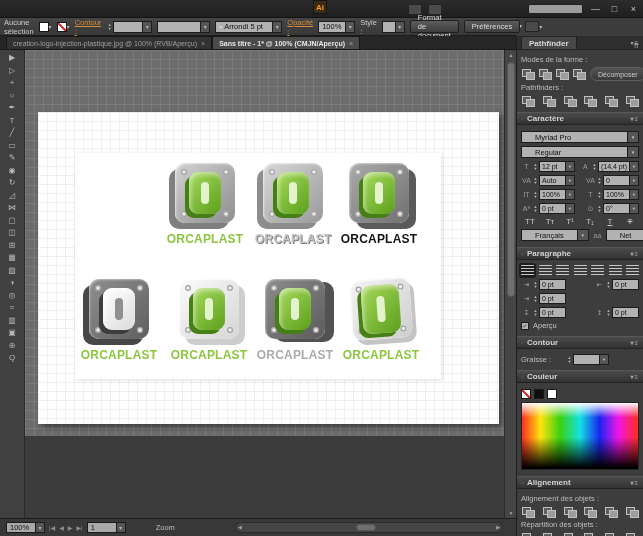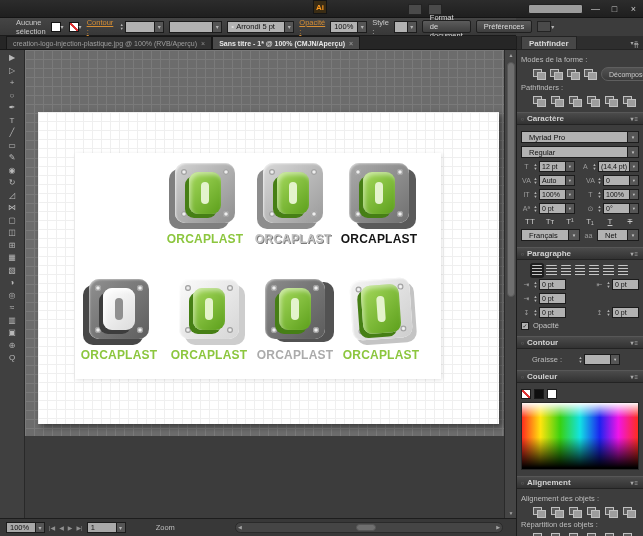--- a/index.html
+++ b/index.html
@@ -20,21 +20,21 @@
   .tb-ico { width:14px; height:11px; background:#4a4a4a; border:1px solid #232323;
     color:#bbb; font-size:6px; display:flex; align-items:center; justify-content:center; }
   .wsp { display:flex; align-items:center; gap:3px; font-size:8px; color:#cfcfcf;margin-top:32px; }
   .i-caret::before { content:"▾"; font-size:6px; color:#b5b5b5; }
   #searchbox { width:55px; height:10px; background:#9c9c9c; border:1px solid #202020; border-radius:2px; }
   .winbtn { font-size:9px; color:#c9c9c9; width:13px; text-align:center; line-height:12px; }
 
   
   #controlbar { position:absolute; left:0; top:18px; width:516px; height:18px;
     background:linear-gradient(#454545,#383838); border-bottom:1px solid #1b1b1b;
-    display:flex; align-items:center; gap:5px; padding:0 16px; font-size:7.5px; color:#c9c9c9; }
+    display:flex; align-items:center; gap:5px; padding:0 4px; font-size:7.5px; color:#c9c9c9; }
   .olink { color:#d78e33; text-decoration:underline; }
   .swatch { width:10px; height:10px; border:1px solid #141414; background:#fff; display:inline-block; }
   .swatch.none { background:linear-gradient(45deg,transparent 42%,#d33 42%,#d33 58%,transparent 58%),#fff; }
   .cbox { height:12px; background:#b2b2b2; border:1px solid #1c1c1c; display:inline-flex;
     align-items:center; padding:0 3px; color:#111; }
   .cdrop { width:9px; height:12px; background:#555; border:1px solid #1c1c1c; border-left:none;
     display:inline-flex; align-items:center; justify-content:center; }
   .cgroup { display:inline-flex; align-items:center; }
   .cbtn { height:13px; background:linear-gradient(#5c5c5c,#3e3e3e); border:1px solid #1f1f1f;
     border-radius:2px; color:#ddd; font-size:7.5px; display:inline-flex; align-items:center; padding:0 7px; }
@@ -131,31 +131,31 @@
     border-bottom:1px solid #232323; display:flex; align-items:center; padding:0 4px;
     font-size:8px; font-weight:bold; color:#d2d2d2; flex:none; }
   .ccirc::before { content:"○"; font-size:5px; color:#9a9a9a; margin-right:3px; }
   .pmenu { margin-left:auto; } .pmenu::before { content:"▾≡"; font-size:6px; color:#a8a8a8; letter-spacing:1px; }
   .ptabrow { height:14px; background:#2e2e2e; display:flex; align-items:flex-end; padding:0 4px;
     border-bottom:1px solid #232323; flex:none; }
   .ptab { height:13px; background:#474747; border:1px solid #232323; border-bottom:none;
     display:flex; align-items:center; padding:0 7px; font-size:8px; font-weight:bold; color:#d8d8d8; }
   .pbody { padding:3px 4px; flex:none; }
   .plabel { font-size:7.5px; color:#bdbdbd; margin:2px 0 3px; }
-  .irow { display:flex; align-items:center; gap:4px; margin:2px 11px; }
+  .irow { display:flex; align-items:center; gap:4px; margin:2px 0; }
   .gicon { width:14px; height:12px; position:relative; display:inline-block; flex:none; }
   .gicon::before,.gicon::after { content:""; position:absolute; width:7px; height:6px;
     border:1px solid #c0c0c0; background:rgba(170,170,170,.3); }
   .gicon::before { left:1px; top:1px; } .gicon::after { left:5px; top:4px; background:#9d9d9d; }
   .pfbtn { margin-left:auto; height:14px; background:linear-gradient(#525252,#3a3a3a);
     border:1px solid #5f5f5f; border-radius:7px; color:#c9c9c9; font-size:7px;
     display:inline-flex; align-items:center; padding:0 7px; }
   .ddlrow { display:flex; margin:3px 0; }
   .ddl { flex:1; height:12px; background:#b2b2b2; border:1px solid #1c1c1c; font-size:7.5px;
-    color:#111; display:flex; align-items:center; padding:0 7px; }
+    color:#111; display:flex; align-items:center; padding:0 13px; }
   .fdropbig { width:11px; height:12px; background:#565656; border:1px solid #1c1c1c; border-left:none;
     color:#c9c9c9; font-size:5px; display:flex; align-items:center; justify-content:center; }
   .fdropbig::before { content:"▾"; }
   .frow { display:flex; justify-content:space-between; margin:3px 0; }
   .fgroup { display:inline-flex; align-items:center; }
   .fglyph { font-size:7px; color:#9c9c9c; width:11px; text-align:center; flex:none; }
   .fval { height:11px; background:#b2b2b2; border:1px solid #1c1c1c; font-size:7px; color:#111;
     display:inline-flex; align-items:center; padding:0 2px; min-width:27px; }
   .fdrop { width:9px; height:11px; background:#565656; border:1px solid #1c1c1c; border-left:none;
     color:#c9c9c9; font-size:4.5px; display:inline-flex; align-items:center; justify-content:center; }
@@ -504,21 +504,21 @@
             <span class="fval">0 pt</span>
           </span>
         <span class="fgroup">
             <span class="fglyph">↥</span>
             <span class="stepper"></span>
             <span class="fval">0 pt</span>
           </span>
       </div>
       <div class="chkrow">
         <span class="chk"></span>
-        <span>Opacité</span>
+        <span>Aperçu</span>
       </div>
     </div>
 
     <div class="phead ccirc">
       <span>Contour</span>
       <span class="pmenu"></span>
     </div>
     <div class="pbody">
       <div class="irow">
         <span class="plabel" style="margin:0">Graisse :</span>

